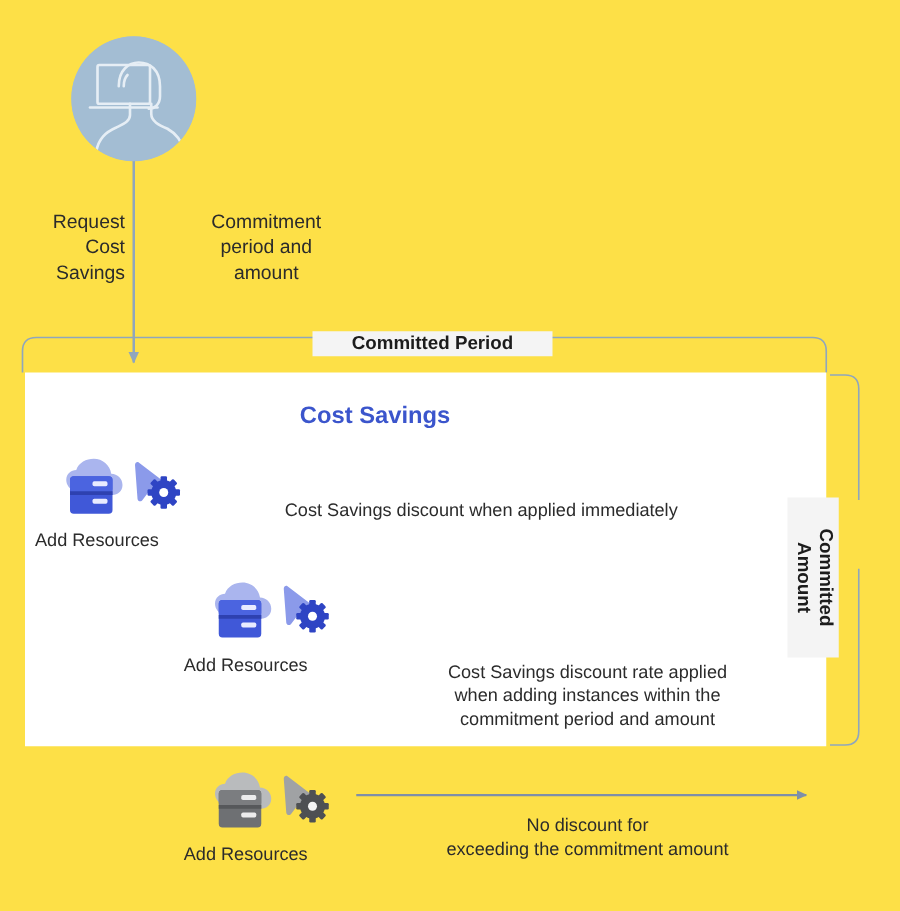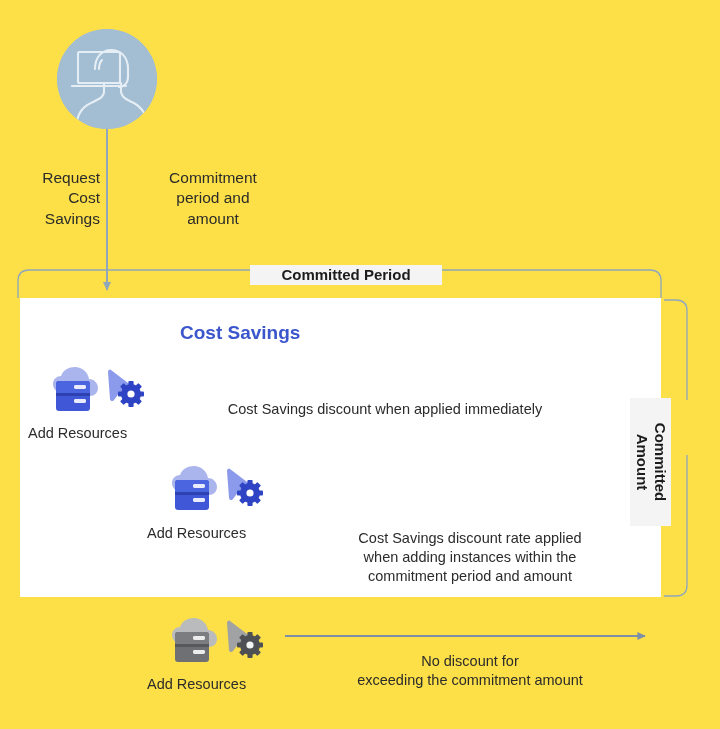--- a/index.html
+++ b/index.html
@@ -72,20 +72,21 @@
     font-size: 15px;
     font-weight: bold;
     color: #1c1c1c;
     background: #f4f4f4;
     padding: 0 6px;
   }
 
   #panel-title {
     left: 180px; top: 320px;
     width: 240px;
+    text-align: center;
     font-size: 19px;
     font-weight: bold;
     color: #3b55cc;
   }
 
   #bracket-label-right {
     left: 643px; top: 398px;
     width: 120px;
     font-size: 15px;
     font-weight: bold;

